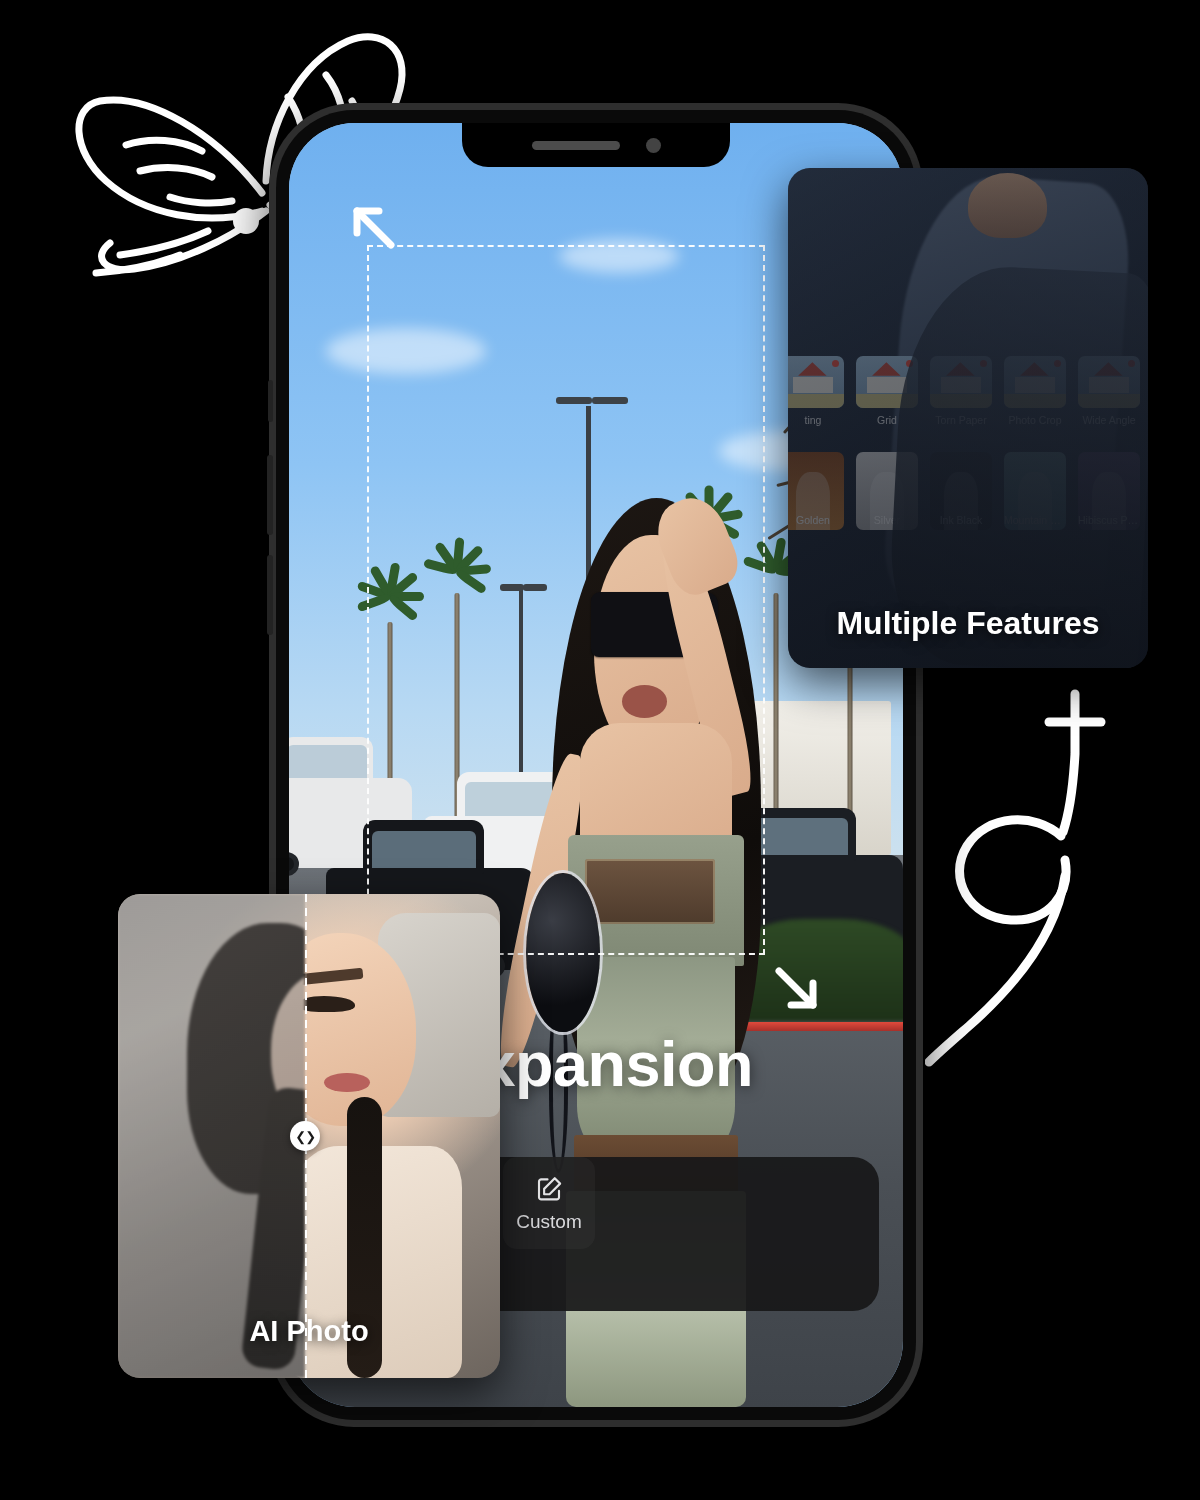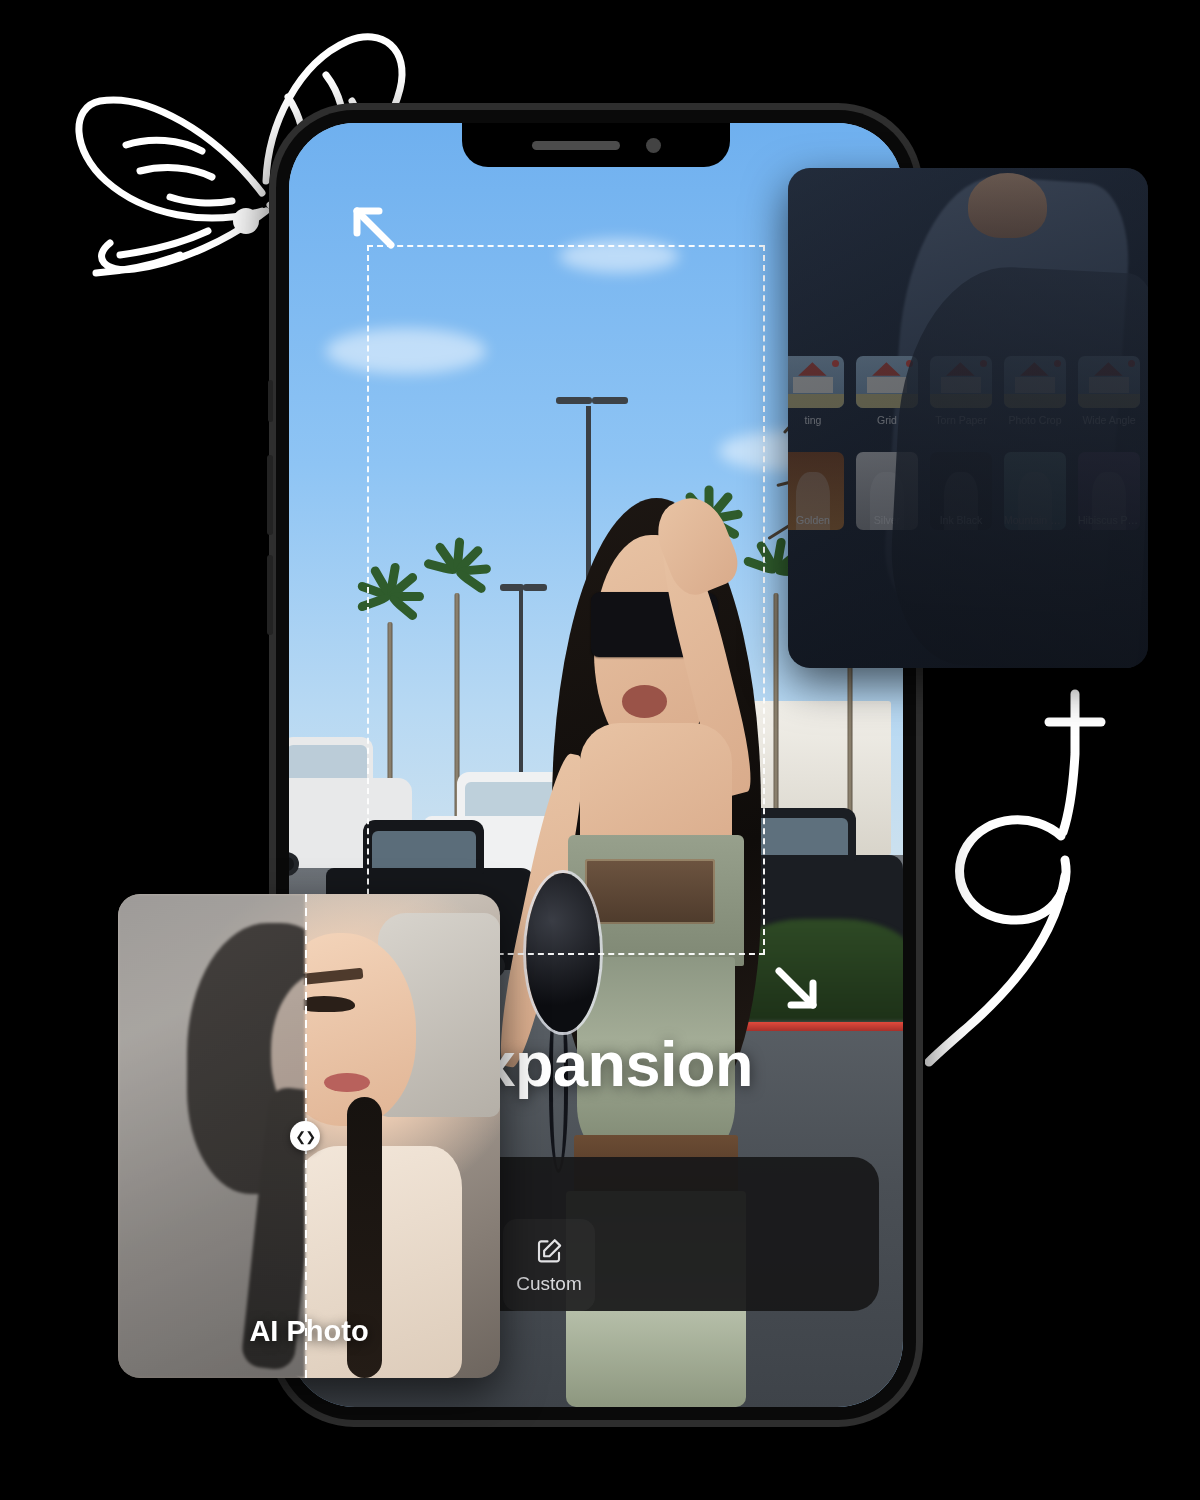--- a/index.html
+++ b/index.html
@@ -170,21 +170,21 @@
     position: absolute; left: 0; right: 0; top: 905px;
     text-align: center; z-index: 8;
     color: #fff; font-size: 63px; font-weight: 700; letter-spacing: -.5px;
     text-shadow: 0 2px 14px rgba(0,0,0,.55);
   }
 
   
   #control-bar {
     position: absolute; left: 34px; right: 24px; bottom: 96px; height: 154px;
     background: rgba(24,24,25,.93); border-radius: 26px; z-index: 9;
-    display: flex; align-items: flex-end; gap: 26px; padding-left: 62px; margin-top: 8px;
+    display: flex; align-items: flex-start; gap: 26px; padding-left: 62px; margin-top: 8px;
   }
   .ctl {
     width: 92px; height: 92px; border-radius: 14px;
     display: flex; flex-direction: column; align-items: center; justify-content: center;
     gap: 7px; color: #e9e9ea; background: rgba(255,255,255,.035);
   }
   .ctl.selected { border: 2px solid #e7d7dd; background: rgba(255,255,255,.05); }
   .ctl .big { font-size: 22px; font-weight: 500; letter-spacing: .3px; }
   .ctl .sub { font-size: 19px; color: #cfcfd2; }
   .ctl .lbl { font-size: 19px; color: #d9d9dc; }
@@ -647,20 +647,21 @@
         <div class="fthumb portrait hib">
           <div class="figure"></div>
           <div class="flabel inside">Hibiscus Pu...</div>
         </div>
       </div>
 
     </div>
 
     <div id="features-cloak"></div>
     <div id="features-veil"></div>
+    <div class="card-title">Multiple Features</div>
   </div>
 
   <div class="float-card" id="card-repair">
     <div id="repair-after">
       <div id="repair-pillow"></div>
       <div id="repair-face"></div>
       <div id="repair-brow"></div>
       <div id="repair-eye"></div>
       <div id="repair-lip"></div>
       <div id="repair-body"></div>

